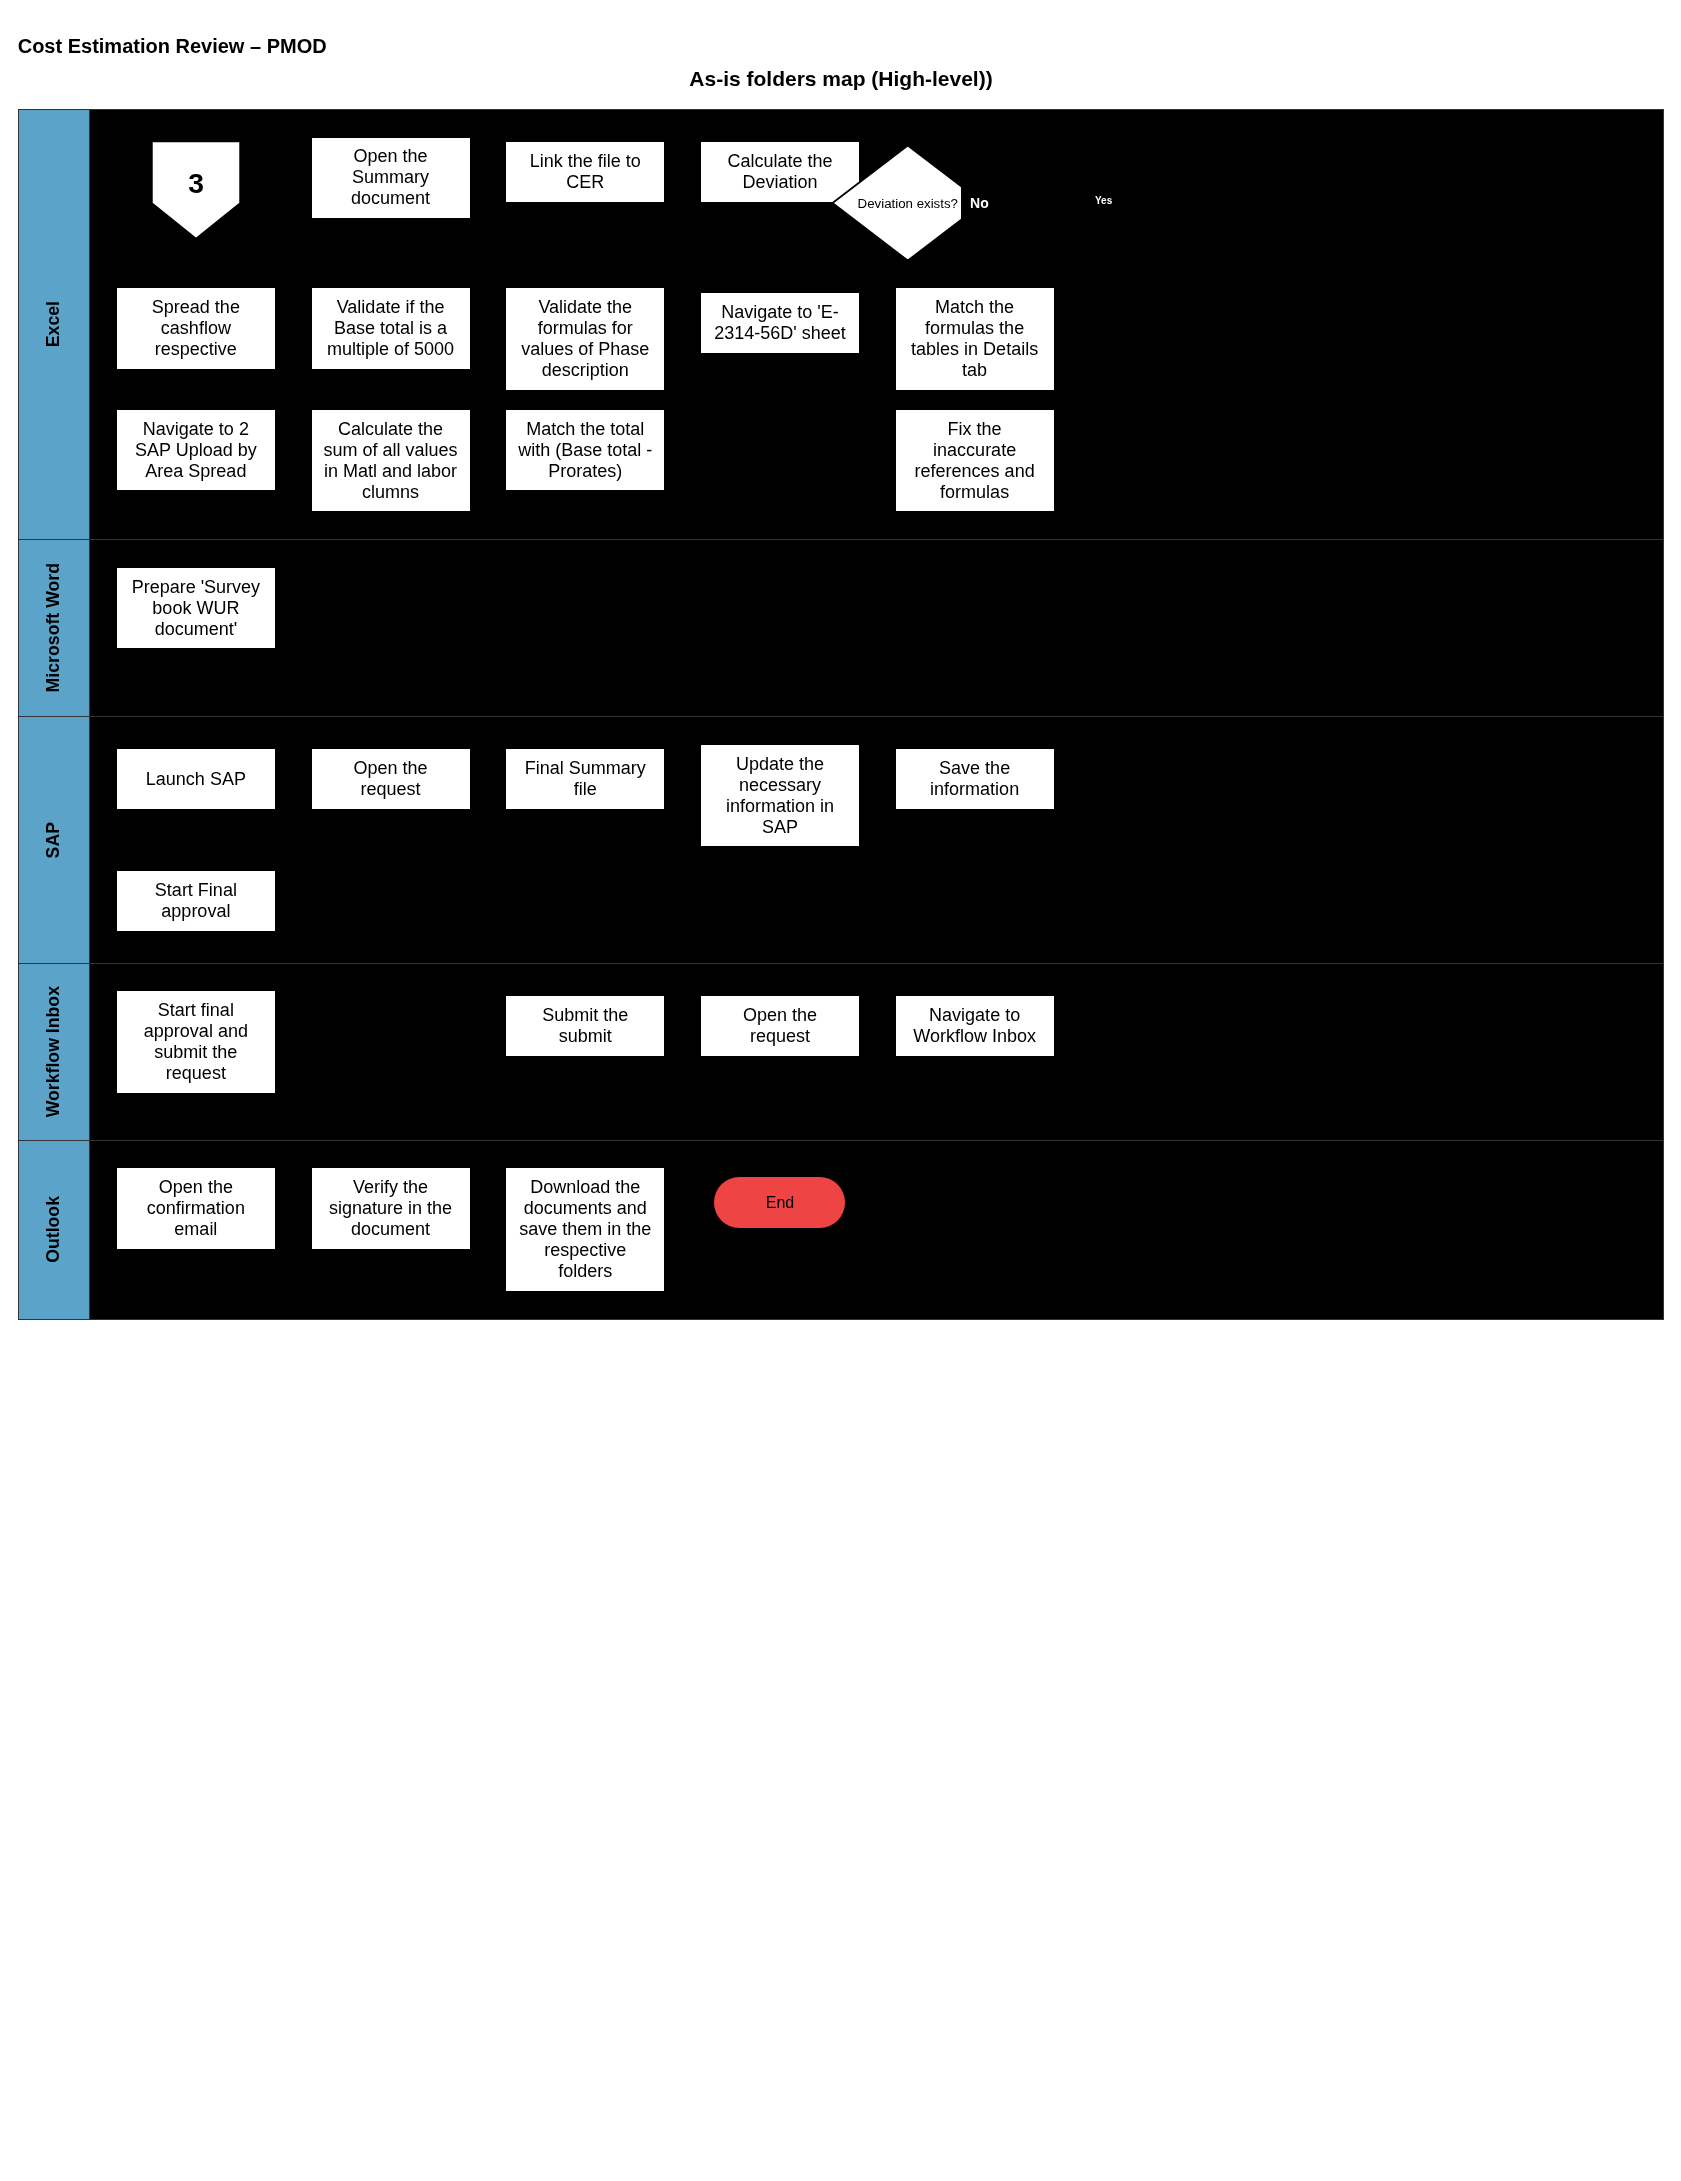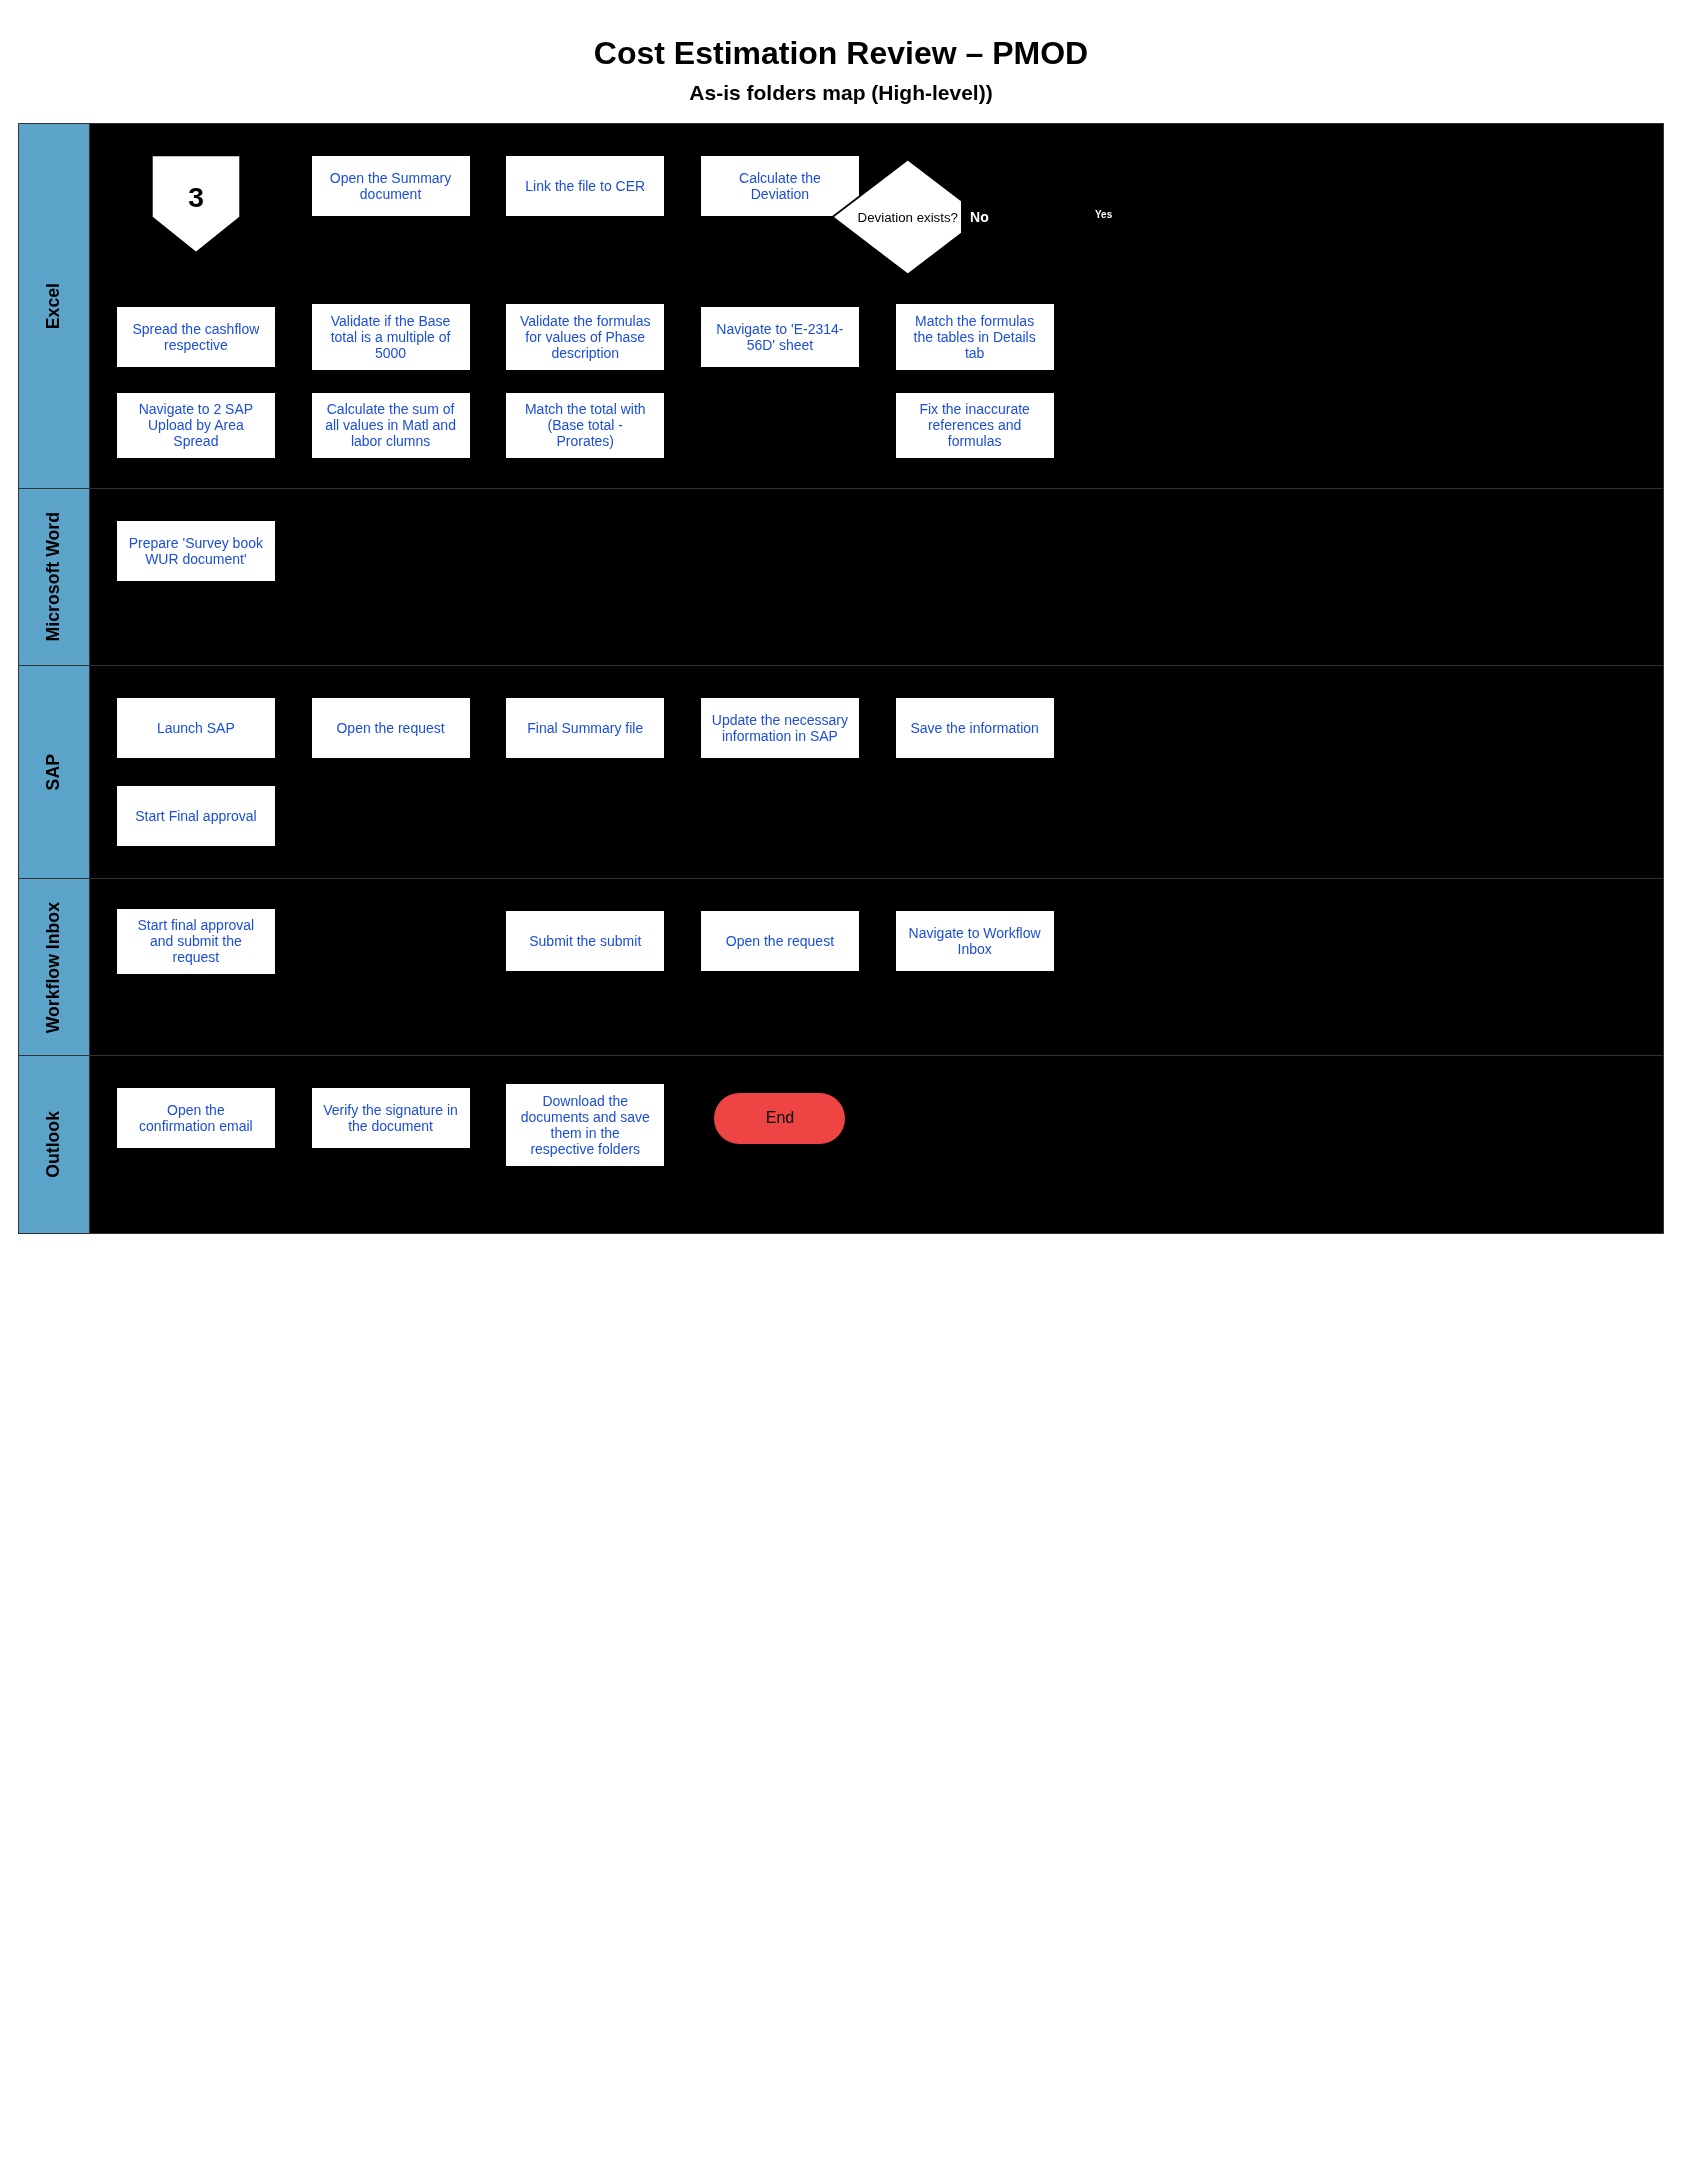--- a/index.html
+++ b/index.html
@@ -10,22 +10,21 @@
       min-height: 2181px;
     }
 
     .page-wrapper {
       width: 1682px;
       background: #fff;
       padding: 17.7px;
     }
 
     .main-title {
-      text-align: center;
-      font-size: 32px;
+      font-size: 20px;
       font-weight: bold;
       padding: 17.7px 0 8.9px 0;
       color: #000;
     }
 
     .subtitle {
       text-align: center;
       font-size: 21px;
       font-weight: bold;
       padding: 0 0 17.7px 0;
@@ -83,23 +82,23 @@
       align-items: flex-start;
       gap: 17.7px;
       position: relative;
     }
 
     
     .fc-box {
       background: #fff;
       border: 1.8px solid #000;
       padding: 8.9px 10.6px;
-      font-size: 14px;
+      font-size: 18px;
       text-align: center;
-      color: #1d4ed8;
+      color: #000000;
       width: 160px;
       min-height: 62px;
       display: flex;
       align-items: center;
       justify-content: center;
     }
 
     .fc-diamond-wrapper {
       width: 133px;
       height: 133px;

